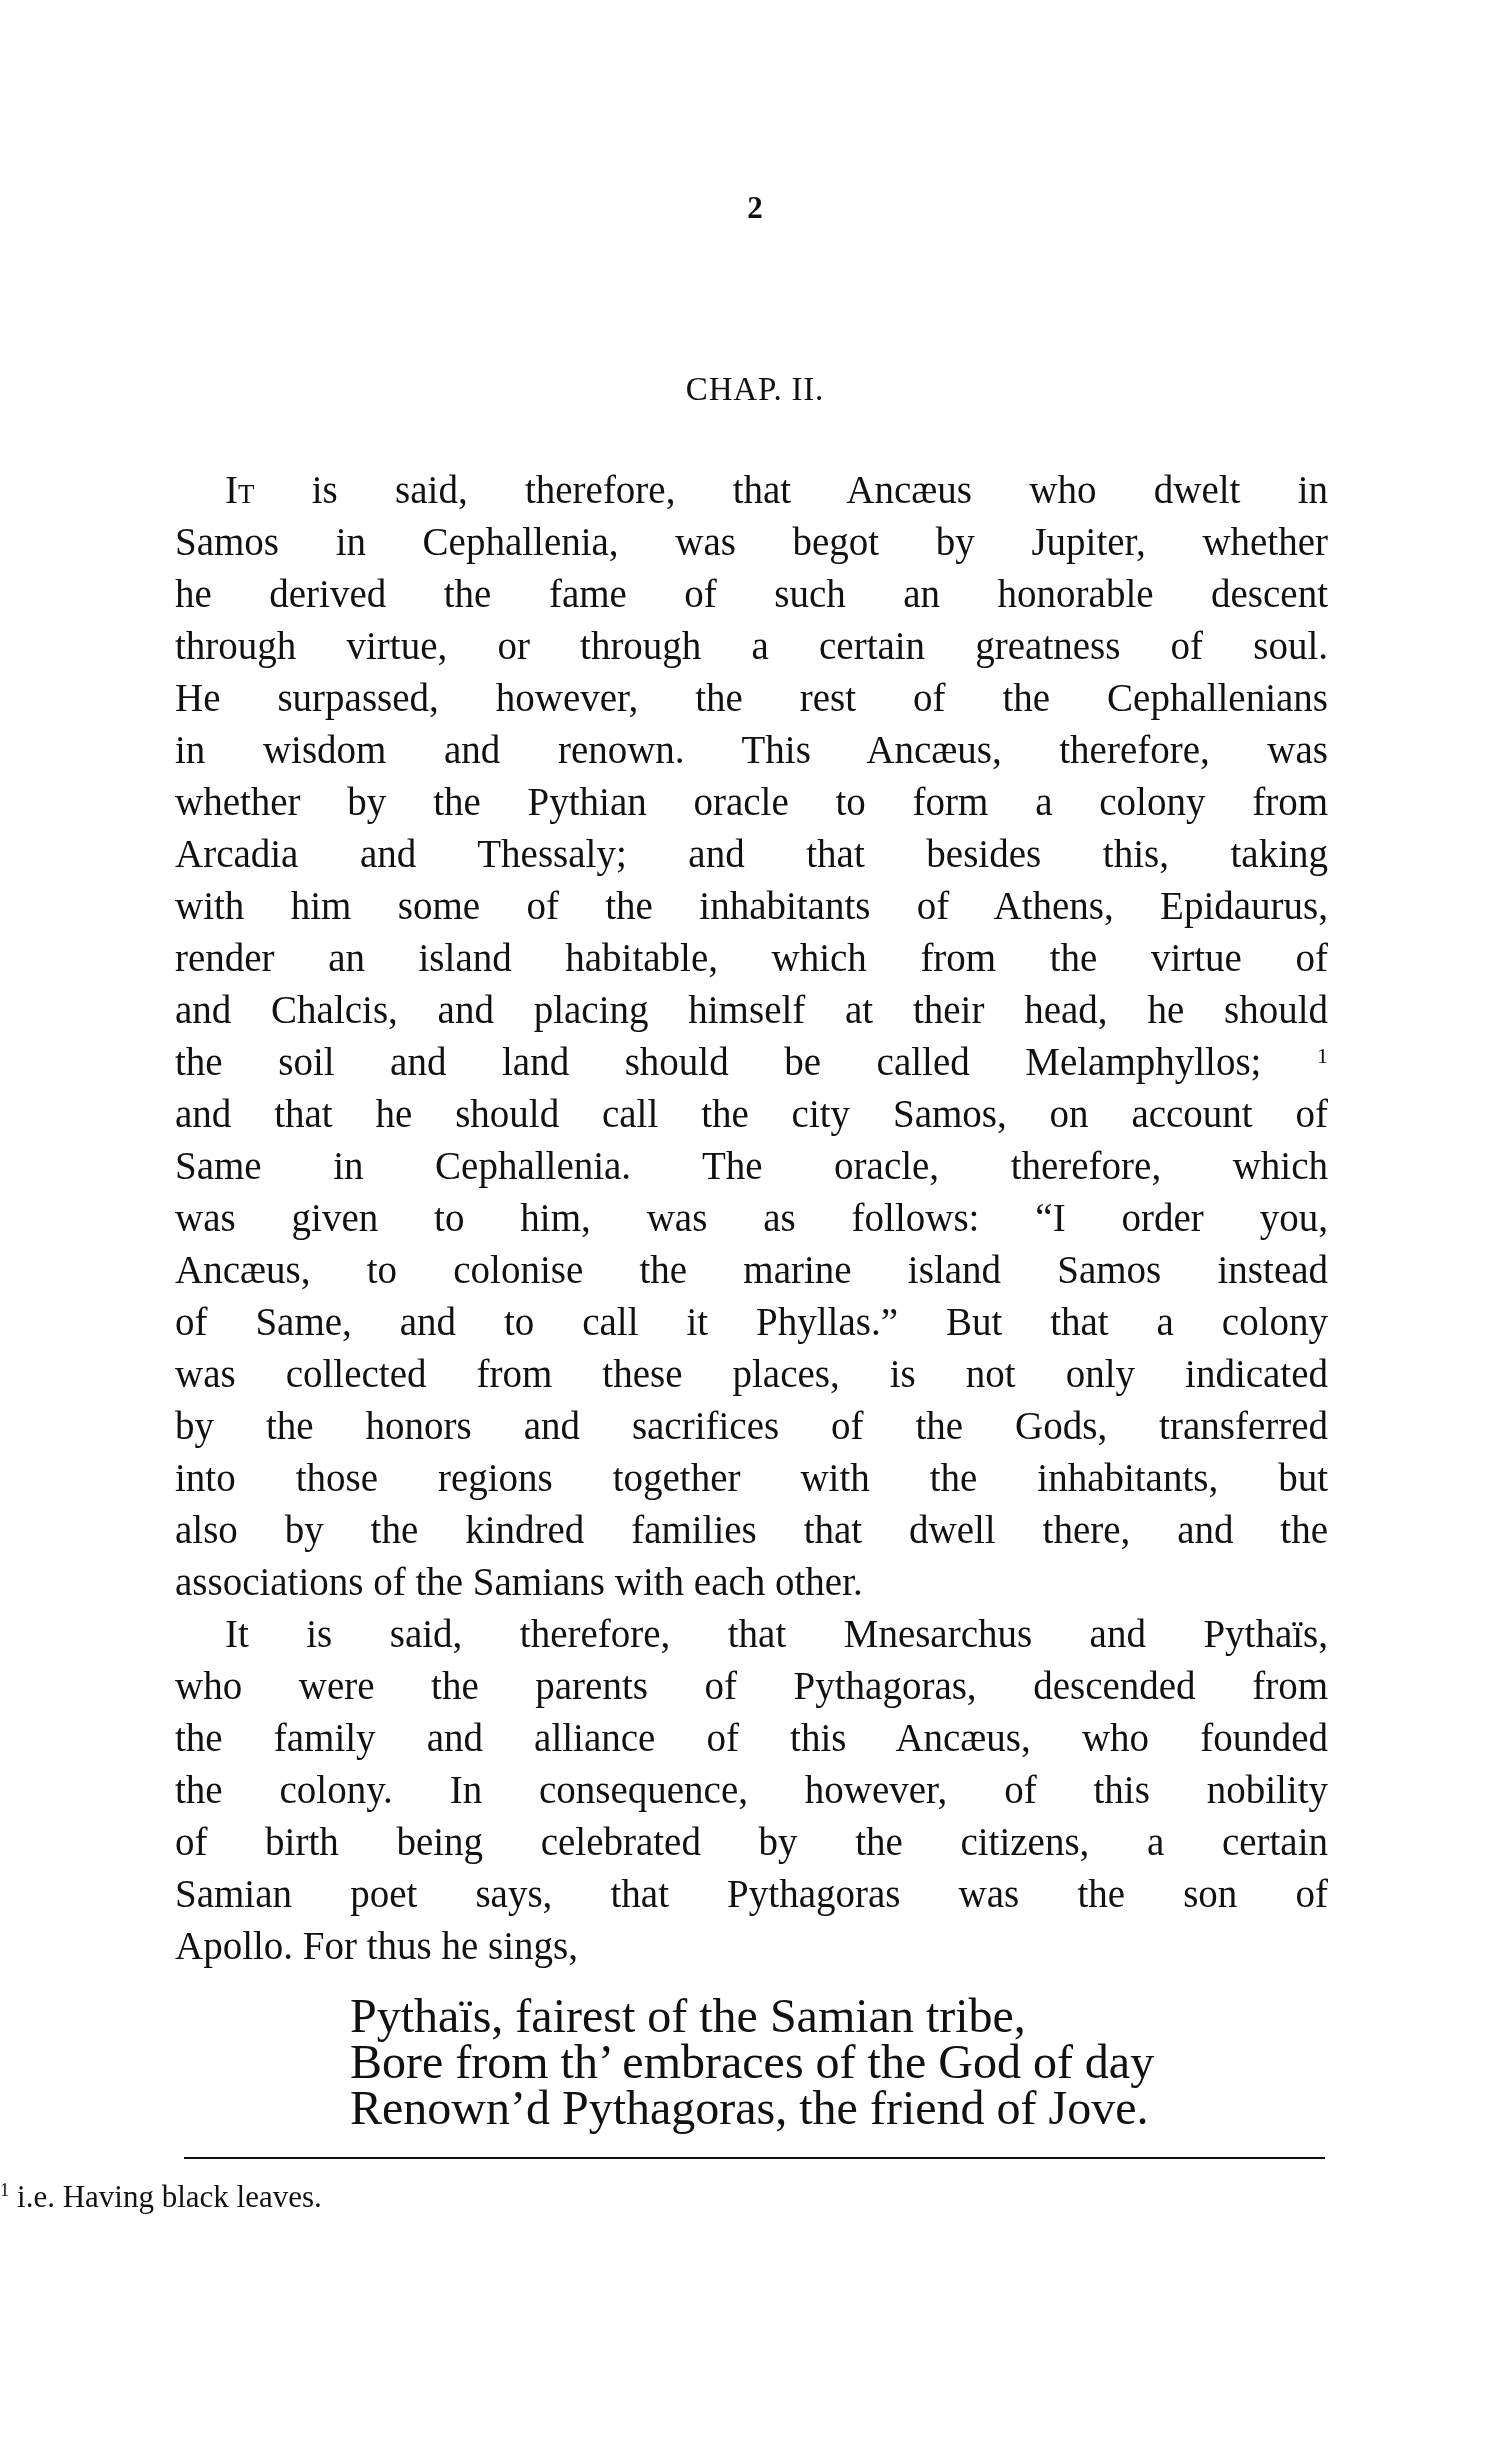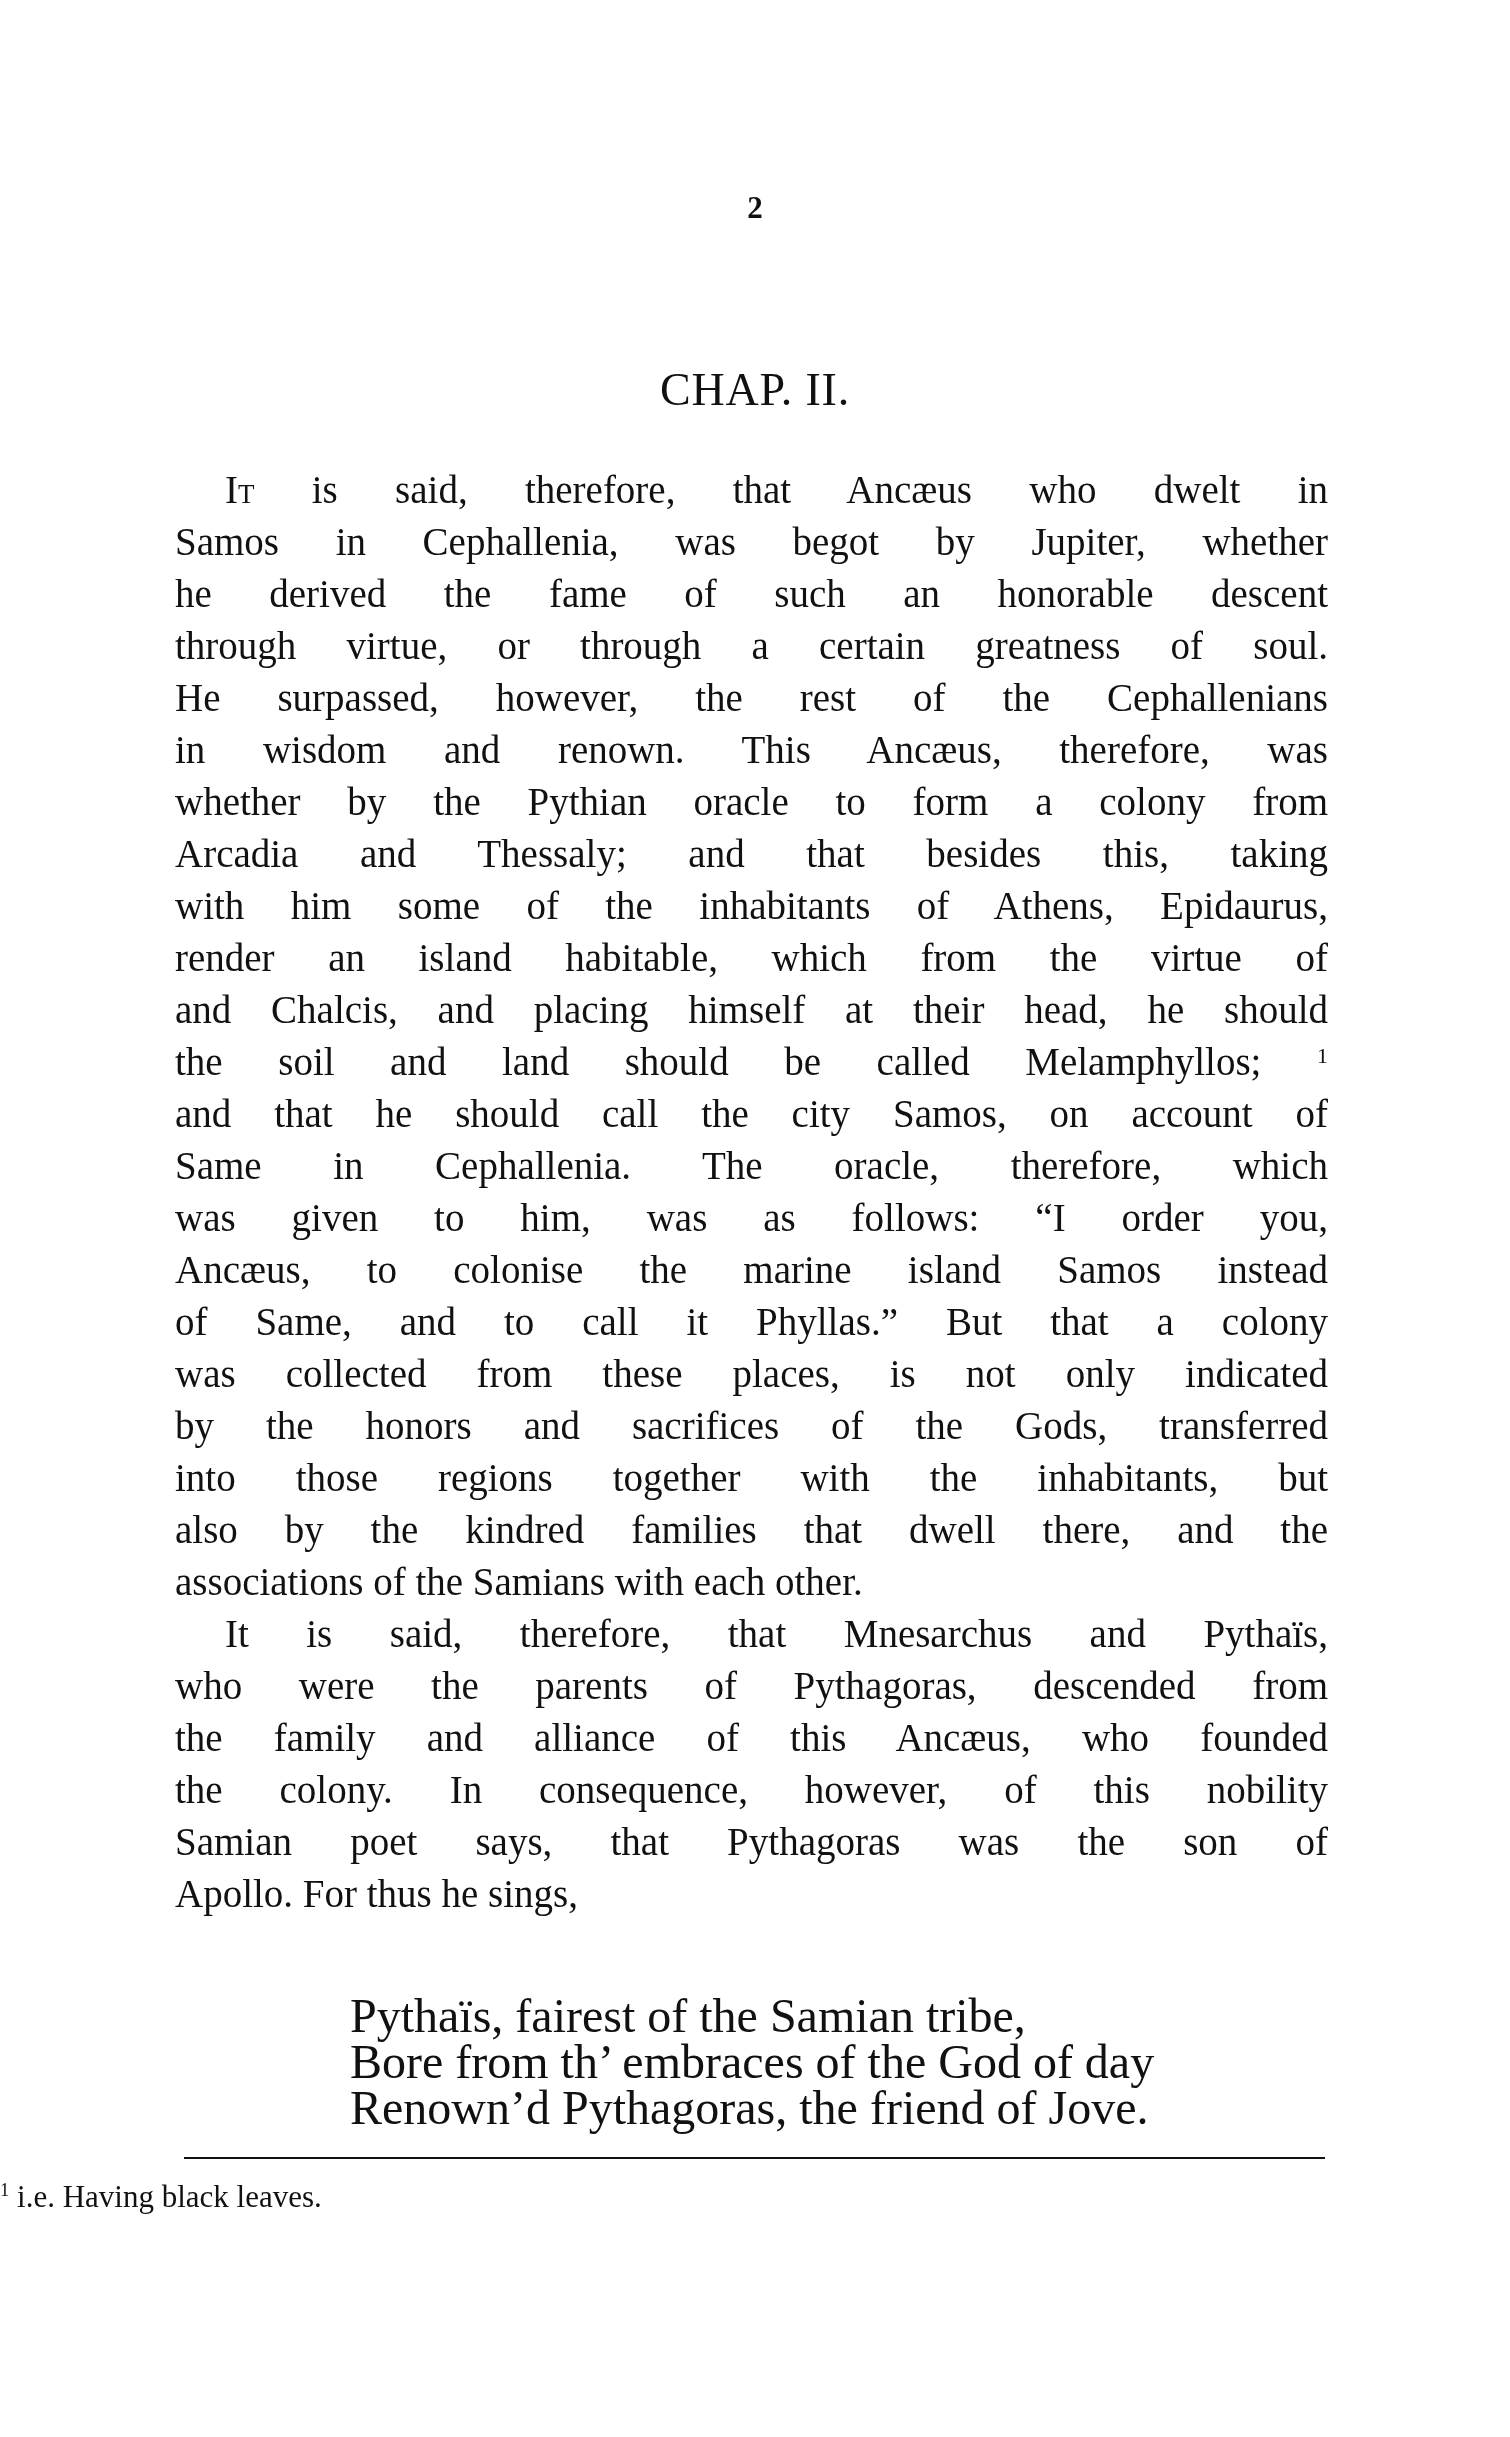--- a/index.html
+++ b/index.html
@@ -7,21 +7,21 @@
     width: 1510px; height: 2438px; position: relative; overflow: hidden;
     font-family: "Liberation Serif", "DejaVu Serif", serif;
     color: #111111;
   }
   .page-number {
     position: absolute; left: 0; width: 1510px; top: 189px;
     text-align: center; font-size: 31px; font-weight: bold; line-height: 37px;
   }
   .chapter-title {
     position: absolute; left: 0; width: 1510px; top: 364px;
-    text-align: center; font-size: 46px; line-height: 51px; letter-spacing: 0.8px;
+    text-align: center; font-size: 33px; line-height: 51px; letter-spacing: 0.8px;
   }
   .body-text {
     position: absolute; left: 175px; width: 1153px; top: 464px;
     font-size: 39px;
   }
   .line {
     display: block; height: 52px; line-height: 52px;
     text-align: justify; text-align-last: justify; white-space: nowrap;
   }
   .line.last { text-align-last: left; }
@@ -127,20 +127,23 @@
     <span class="line">
         <span class="jwrap">who were the parents of Pythagoras, descended from</span>
       </span>
     <span class="line">
         <span class="jwrap">the family and alliance of this Ancæus, who founded</span>
       </span>
     <span class="line">
         <span class="jwrap">the colony. In consequence, however, of this nobility</span>
       </span>
     <span class="line">
+        <span class="jwrap">of birth being celebrated by the citizens, a certain</span>
+      </span>
+    <span class="line">
         <span class="jwrap">Samian poet says, that Pythagoras was the son of</span>
       </span>
     <span class="line last">
         <span class="jwrap">Apollo. For thus he sings,</span>
       </span>
   </div>
 </div>
 
 <div class="verse">
   <span class="vline">Pythaïs, fairest of the Samian tribe,</span>

